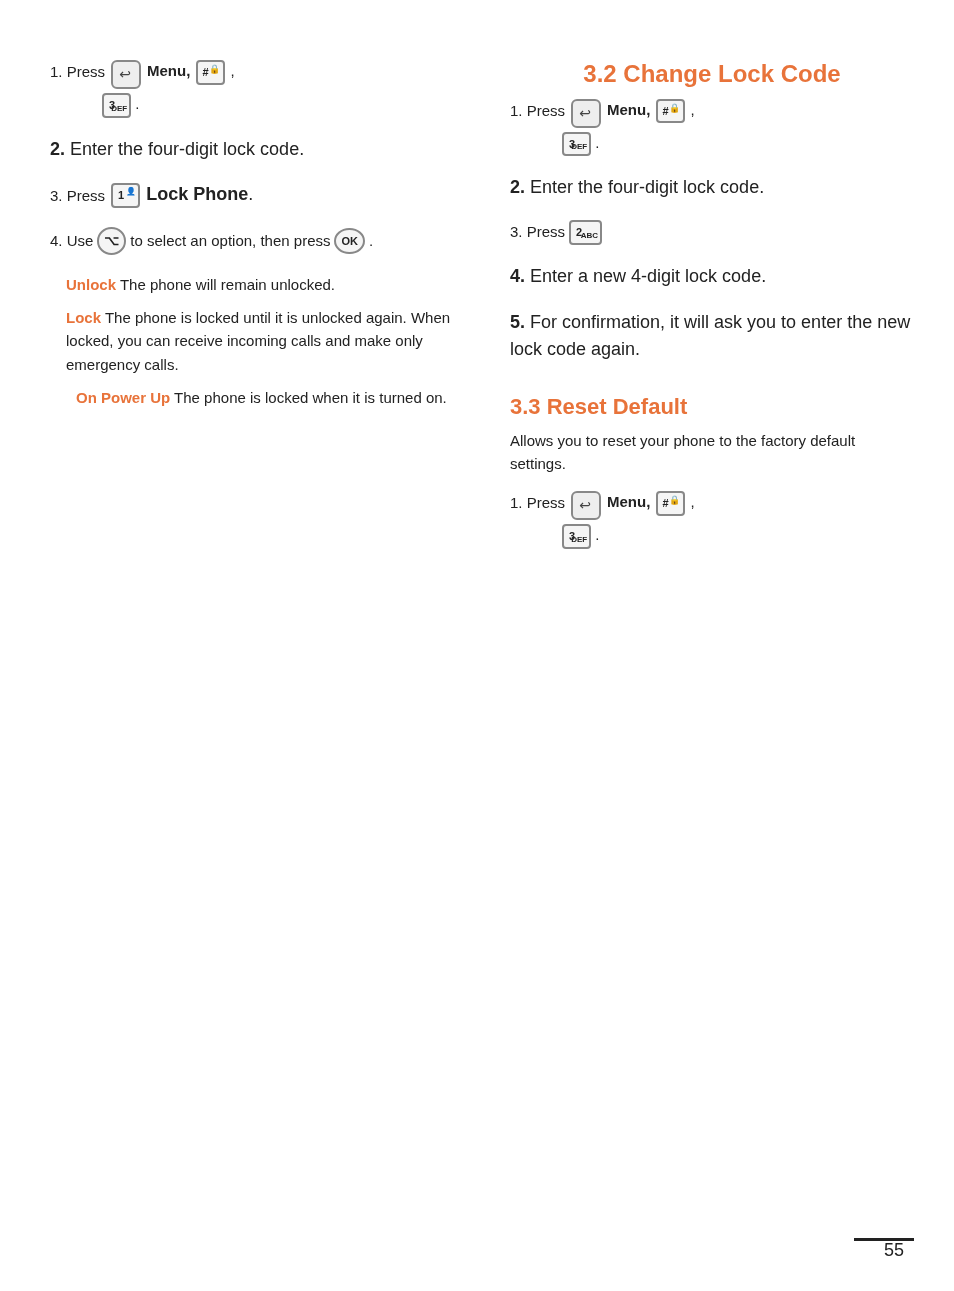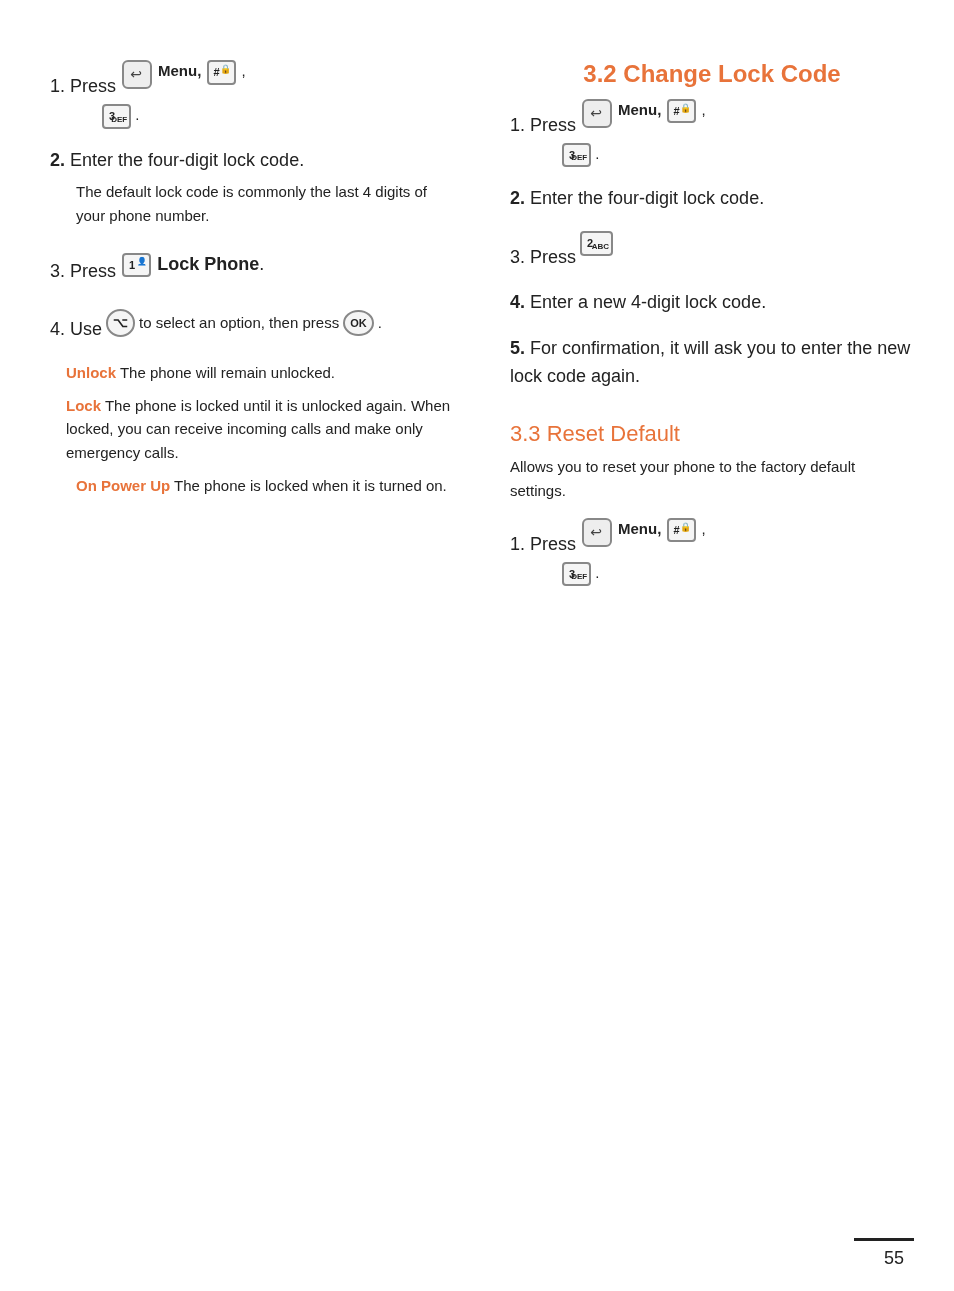--- a/index.html
+++ b/index.html
@@ -32,24 +32,23 @@
       margin-bottom: 18px;
       line-height: 1.5;
     }
     .step-line {
       display: flex;
       align-items: flex-start;
       gap: 6px;
       margin-bottom: 4px;
     }
     .step-num {
-      font-size: 18px;
+      font-size: 15px;
       white-space: nowrap;
       padding-top: 1px;
-      margin-top: 12px;
     }
     .step-content {
       font-size: 18px;
       line-height: 1.55;
     }
     .step-indent {
       margin-left: 26px;
       margin-top: 6px;
       font-size: 15px;
       line-height: 1.55;
@@ -65,21 +64,21 @@
     }
     .section-desc {
       font-size: 15px;
       line-height: 1.55;
       margin-bottom: 16px;
       color: #222;
     }
     .subsection-title {
       color: #e8733a;
       font-size: 22px;
-      font-weight: normal;
+      font-weight: bold;
       margin-top: 30px;
       margin-bottom: 8px;
       line-height: 1.2;
     }
     
     .key-btn {
       display: inline-flex;
       align-items: center;
       justify-content: center;
       border: 2px solid #888;
@@ -132,21 +131,21 @@
     .bottom-line {
       position: absolute;
       bottom: 50px;
       right: 40px;
       width: 60px;
       height: 3px;
       background: #222;
     }
     .page-number {
       position: absolute;
-      bottom: 22px;
+      bottom: 30px;
       right: 50px;
       font-size: 18px;
       color: #222;
     }
     .key-wrap {
       display: inline-block;
       vertical-align: middle;
     }
     
     .phone-menu-icon {
@@ -186,23 +185,20 @@
       <div style="margin-left:52px;">
         <span class="key-btn three-key" style="position:relative;padding-right:14px;">3<span style="font-size:8px;position:absolute;bottom:1px;right:2px;">DEF</span></span>
         <span> .</span>
       </div>
     </div>
 
     <div class="step">
       <div class="step-line">
         <span class="step-content"><strong>2.</strong> Enter the four-digit lock code.</span>
       </div>
-      <div class="step-indent">
-        The default lock code is commonly the last 4 digits of your phone number.
-      </div>
     </div>
 
     <div class="step">
       <div class="step-line" style="align-items:center;">
         <span class="step-num">3. Press</span>
         <span class="key-btn one-key" style="position:relative;padding-right:14px;">1<span style="font-size:8px;position:absolute;top:1px;right:2px;">👤</span></span>
         <span class="step-content"><strong>Lock Phone</strong>.</span>
       </div>
     </div>
 

